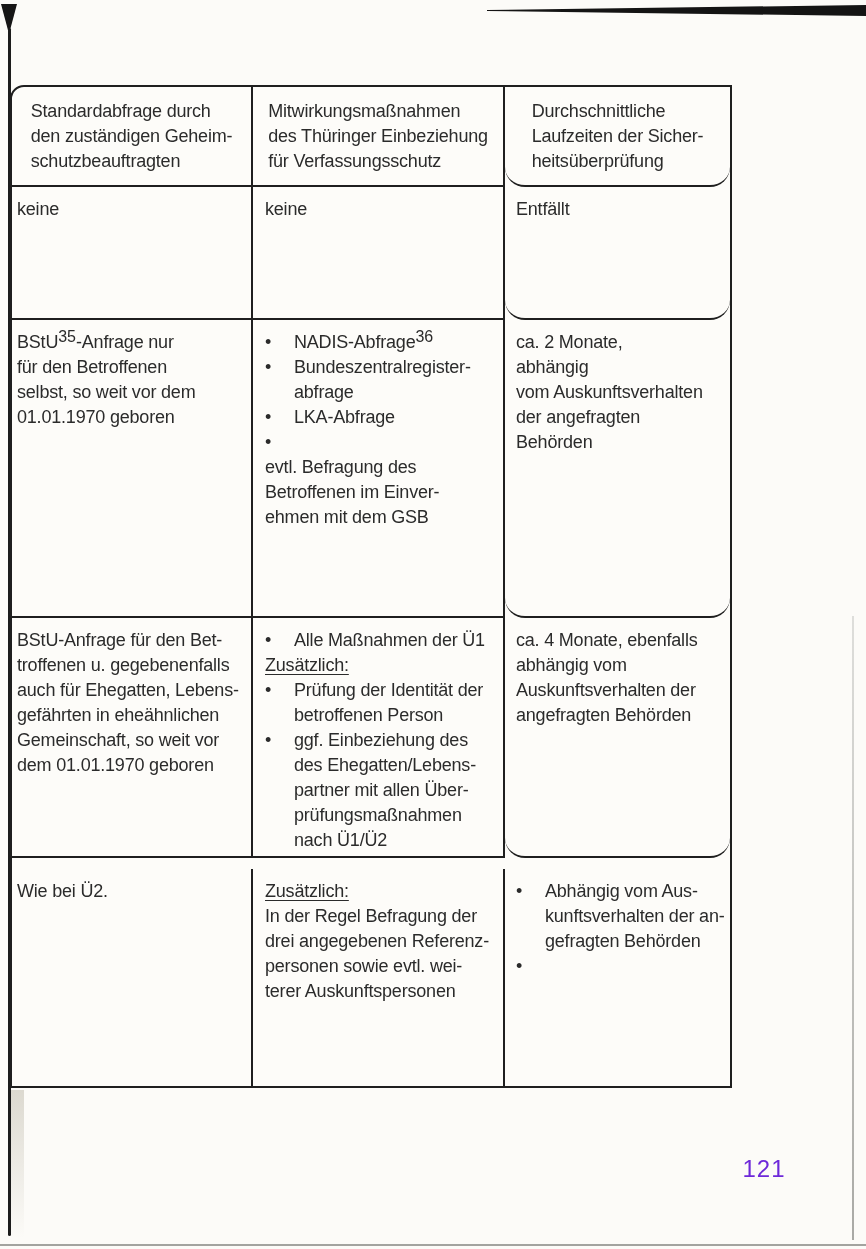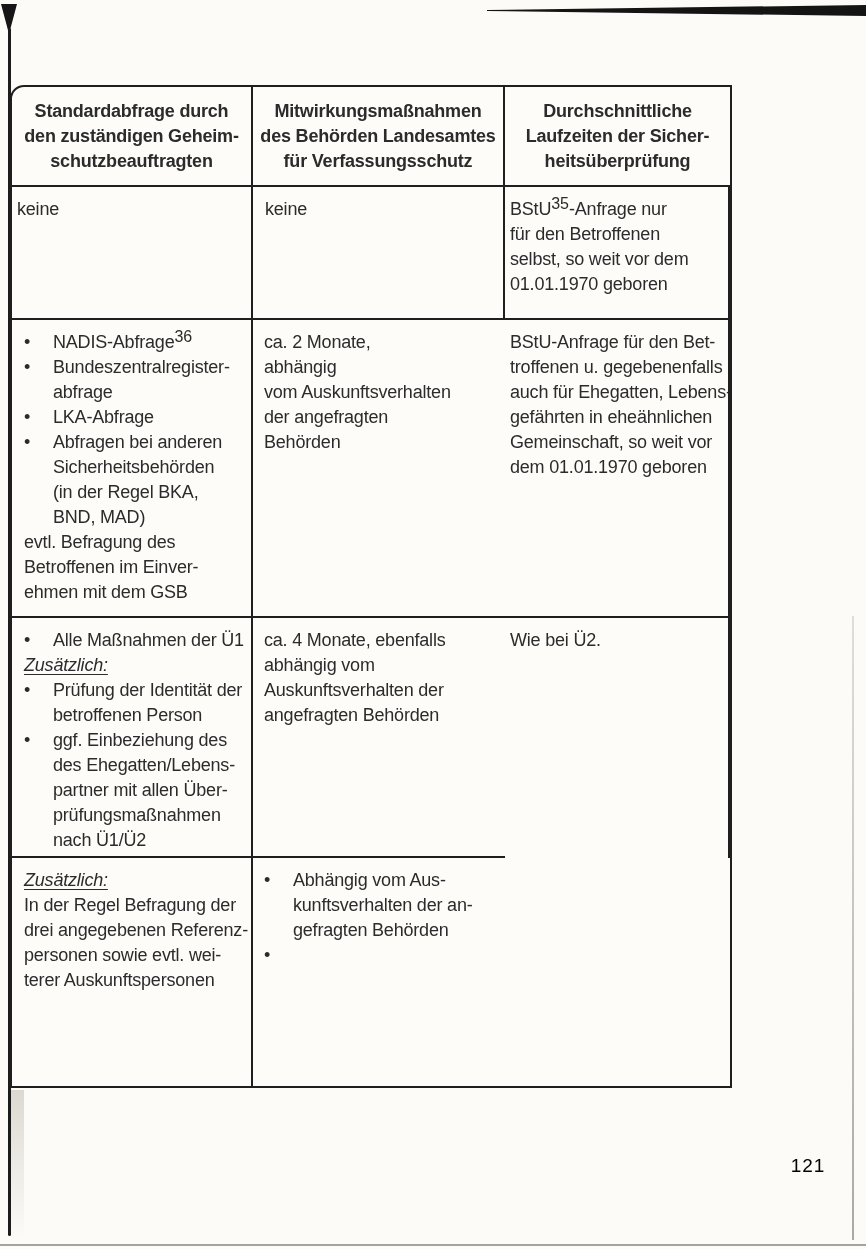--- a/index.html
+++ b/index.html
@@ -65,94 +65,91 @@
   .cell {
     box-sizing: border-box;
     border-right: 2px solid #1f1f1f;
     border-bottom: 2px solid #1f1f1f;
     overflow: hidden;
     font-size: 18px;
     line-height: 25px;
     letter-spacing: -0.2px;
     white-space: pre;
   }
-  .cell.col-2 { border-right: none; }
-  .cell.last-row { border-bottom: none; }
+  .cell.col-2 { border-right: none; border-radius: 20px; }
+  .cell.last-row { border-bottom: none; margin-top: 11px; }
   .cell.header {
-    font-weight: 700;
+    font-weight: 400;
     display: flex;
     align-items: center;
     justify-content: center;
-    text-align: center;
+    text-align: left;
     padding: 0 3px;
   }
   .body-cell { padding: 10px 2px 0 12px; }
   .body-cell.col-0 { padding-left: 5px; }
   .body-cell.col-2 { padding-left: 11px; }
 
   .line { white-space: pre; }
-  .line.underline { text-decoration: underline; text-underline-offset: 3px; font-style: italic; }
+  .line.underline { text-decoration: underline; text-underline-offset: 3px; }
   .line.bullet { display: flex; }
   .line.bullet .marker {
     flex: 0 0 29px;
     width: 29px;
   }
   .line.bullet .bt { flex: 1 1 auto; white-space: pre; }
   sup {
     font-size: 16px;
     line-height: 0;
     vertical-align: 6px;
     letter-spacing: 0;
   }
 
   .page-number {
     position: absolute;
     left: 740px; top: 1155px;
     width: 48px;
     text-align: center;
-    font-size: 19px;
+    font-size: 24px;
     letter-spacing: 1px;
-    color: #000000;
-    margin-left: 44px;
+    color: #6d28d9;
   }
 </style>
 </head>
 <body>
 
 <div class="scan-page">
 
   <div class="artifact top-right"></div>
   <div class="artifact left-arrow"></div>
   <div class="artifact left-line"></div>
   <div class="artifact left-shadow"></div>
   <div class="artifact right-line"></div>
   <div class="artifact bottom-line"></div>
 
   <div class="doc-table">
     <div class="cell header col-0">Standardabfrage durch
 den zuständigen Geheim-
 schutzbeauftragten</div>
     <div class="cell header col-1">Mitwirkungsmaßnahmen
-des Behörden Landesamtes
+des Thüringer Einbeziehung
 für Verfassungsschutz</div>
     <div class="cell header col-2">Durchschnittliche
 Laufzeiten der Sicher-
 heitsüberprüfung</div>
 
   <div class="cell body-cell col-0"><div class="line plain"><span>keine</span></div></div>
       <div class="cell body-cell col-1"><div class="line plain"><span>keine</span></div></div>
+      <div class="cell body-cell col-2"><div class="line plain"><span>Entfällt</span></div></div>
       <div class="cell body-cell col-0"><div class="line plain"><span>BStU</span><sup>35</sup><span>-Anfrage nur
 für den Betroffenen
 selbst, so weit vor dem
 01.01.1970 geboren</span></div></div>
       <div class="cell body-cell col-1"><div class="line bullet"><span class="marker">•</span><span class="bt"><span>NADIS-Abfrage</span><sup>36</sup></span></div><div class="line bullet"><span class="marker">•</span><span class="bt"><span>Bundeszentralregister-
-abfrage</span></span></div><div class="line bullet"><span class="marker">•</span><span class="bt"><span>LKA-Abfrage</span></span></div><div class="line bullet"><span class="marker">•</span><span class="bt"><span>Abfragen bei anderen
-Sicherheitsbehörden
-(in der Regel BKA,
-BND, MAD)</span></span></div><div class="line plain"><span>evtl. Befragung des
+abfrage</span></span></div><div class="line bullet"><span class="marker">•</span><span class="bt"><span>LKA-Abfrage</span></span></div><div class="line bullet"><span class="marker">•</span></div><div class="line plain"><span>evtl. Befragung des
 Betroffenen im Einver-
 ehmen mit dem GSB</span></div></div>
       <div class="cell body-cell col-2"><div class="line plain"><span>ca. 2 Monate,
 abhängig
 vom Auskunftsverhalten
 der angefragten
 Behörden</span></div></div>
       <div class="cell body-cell col-0"><div class="line plain"><span>BStU-Anfrage für den Bet-
 troffenen u. gegebenenfalls
 auch für Ehegatten, Lebens-

